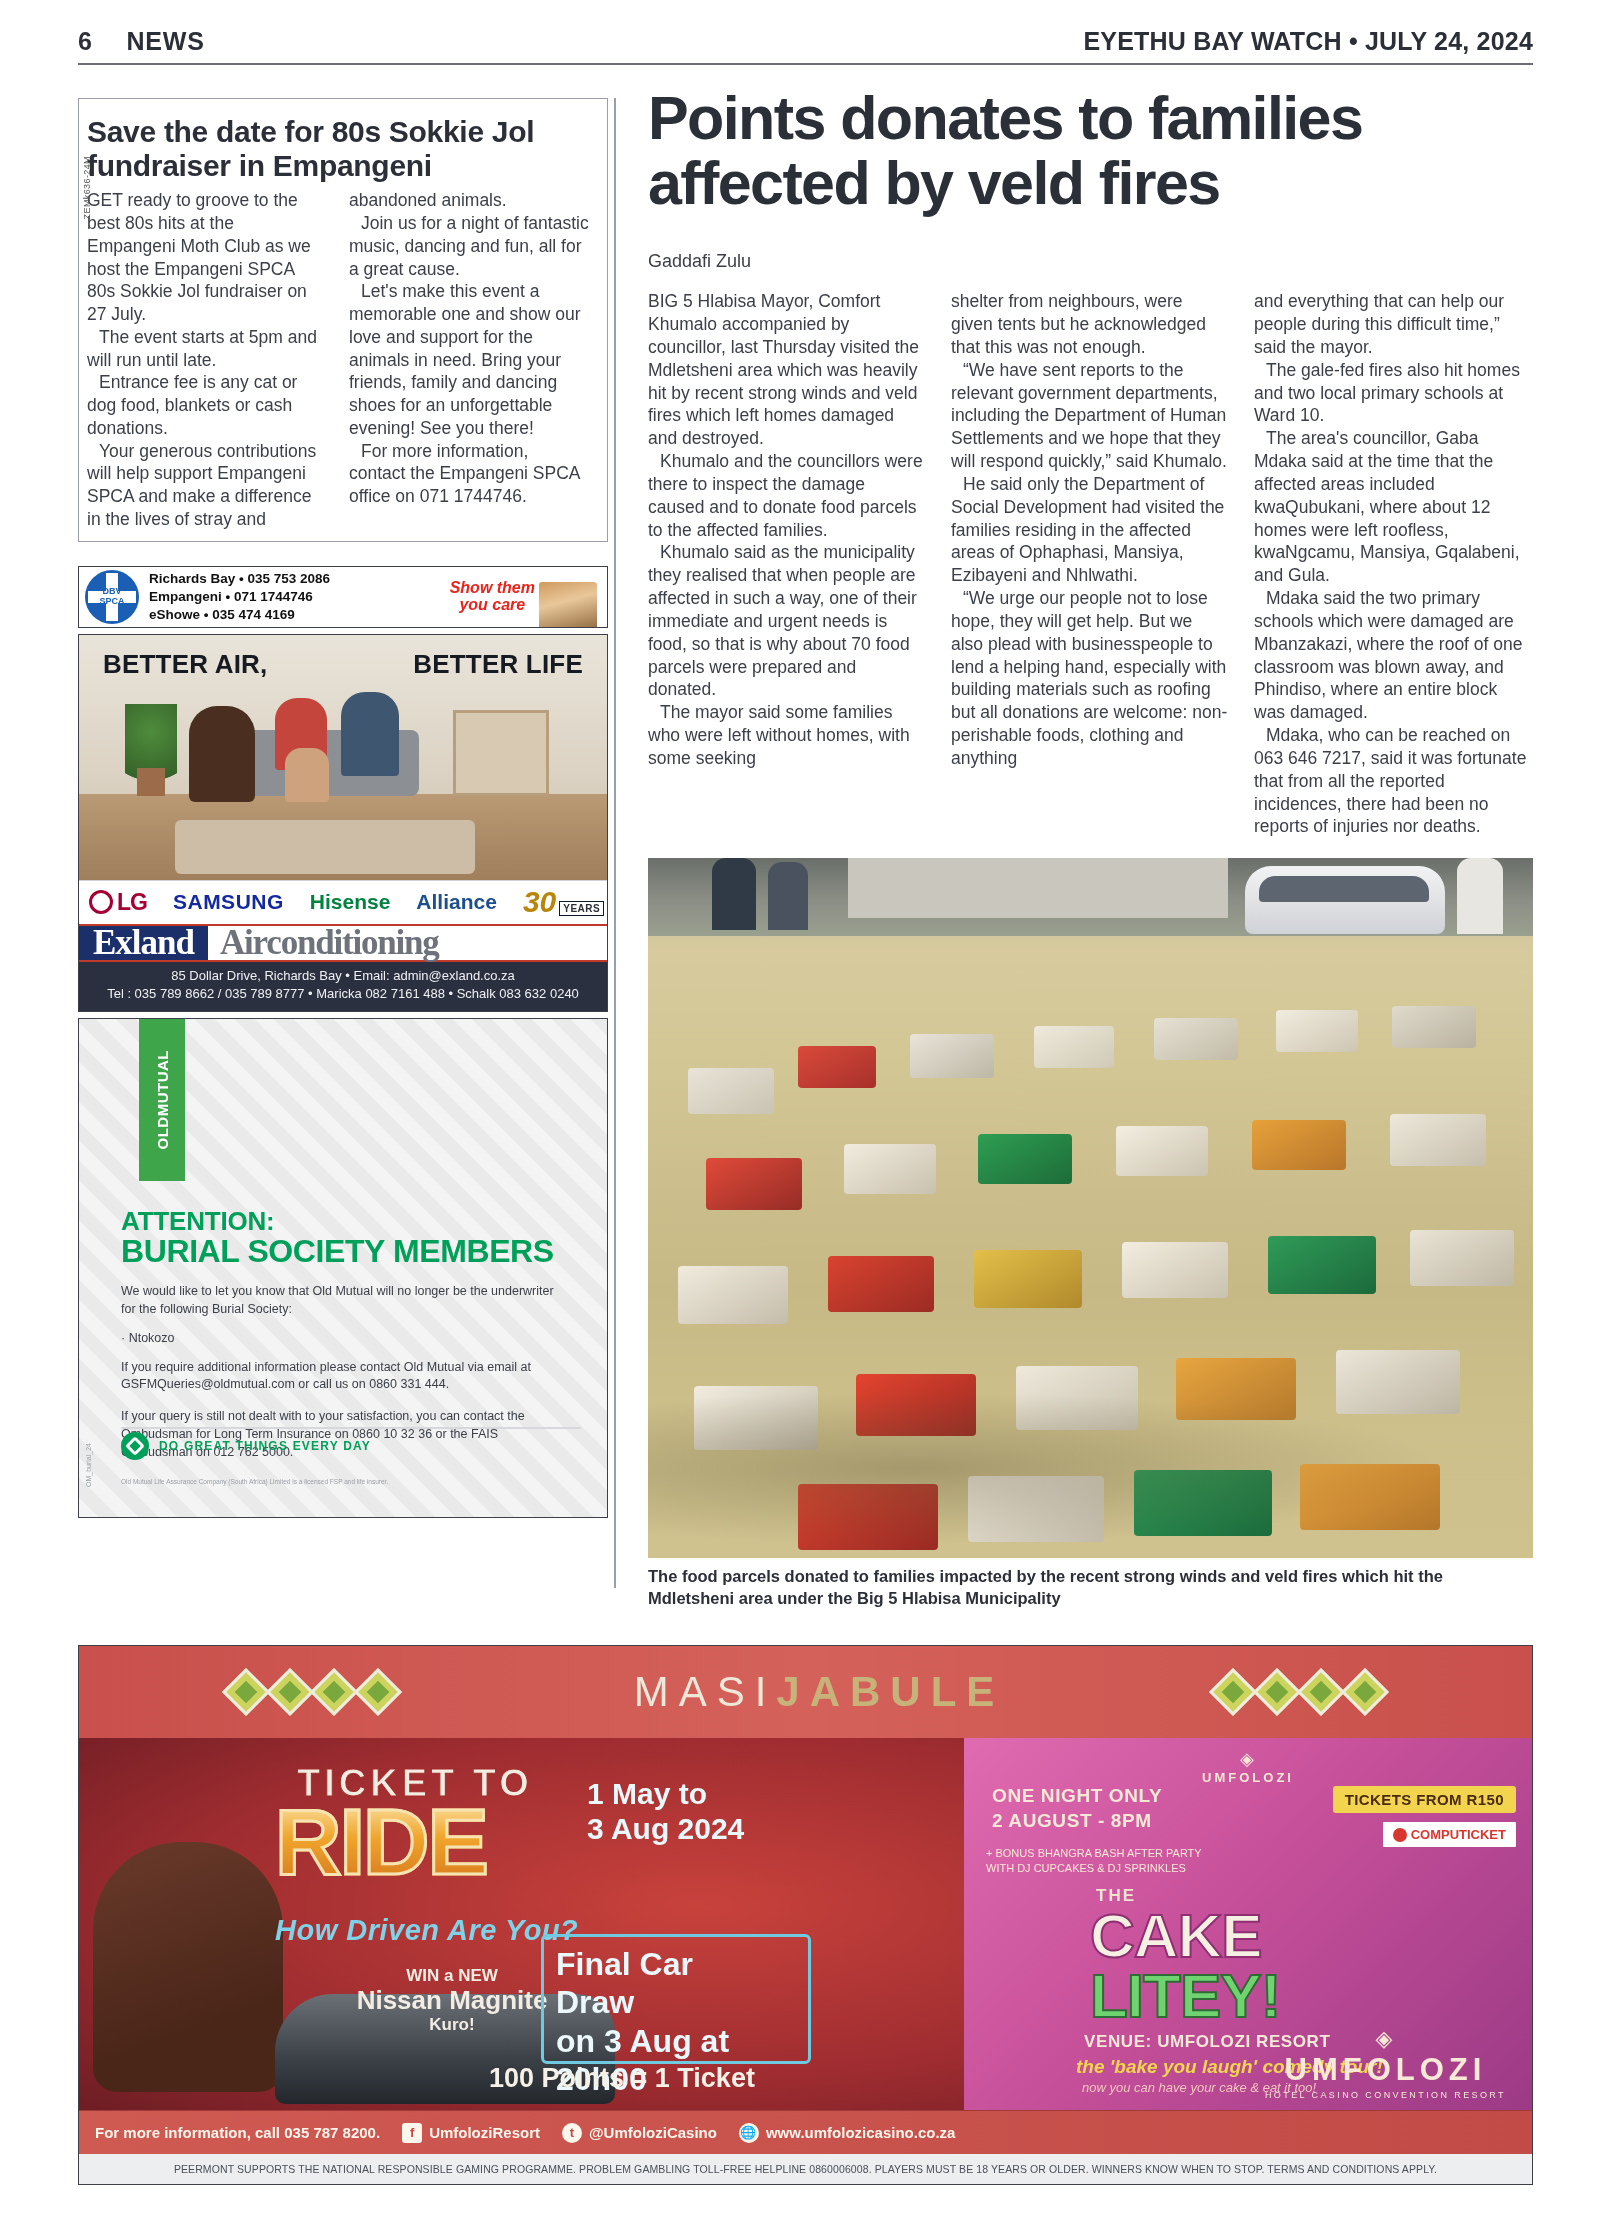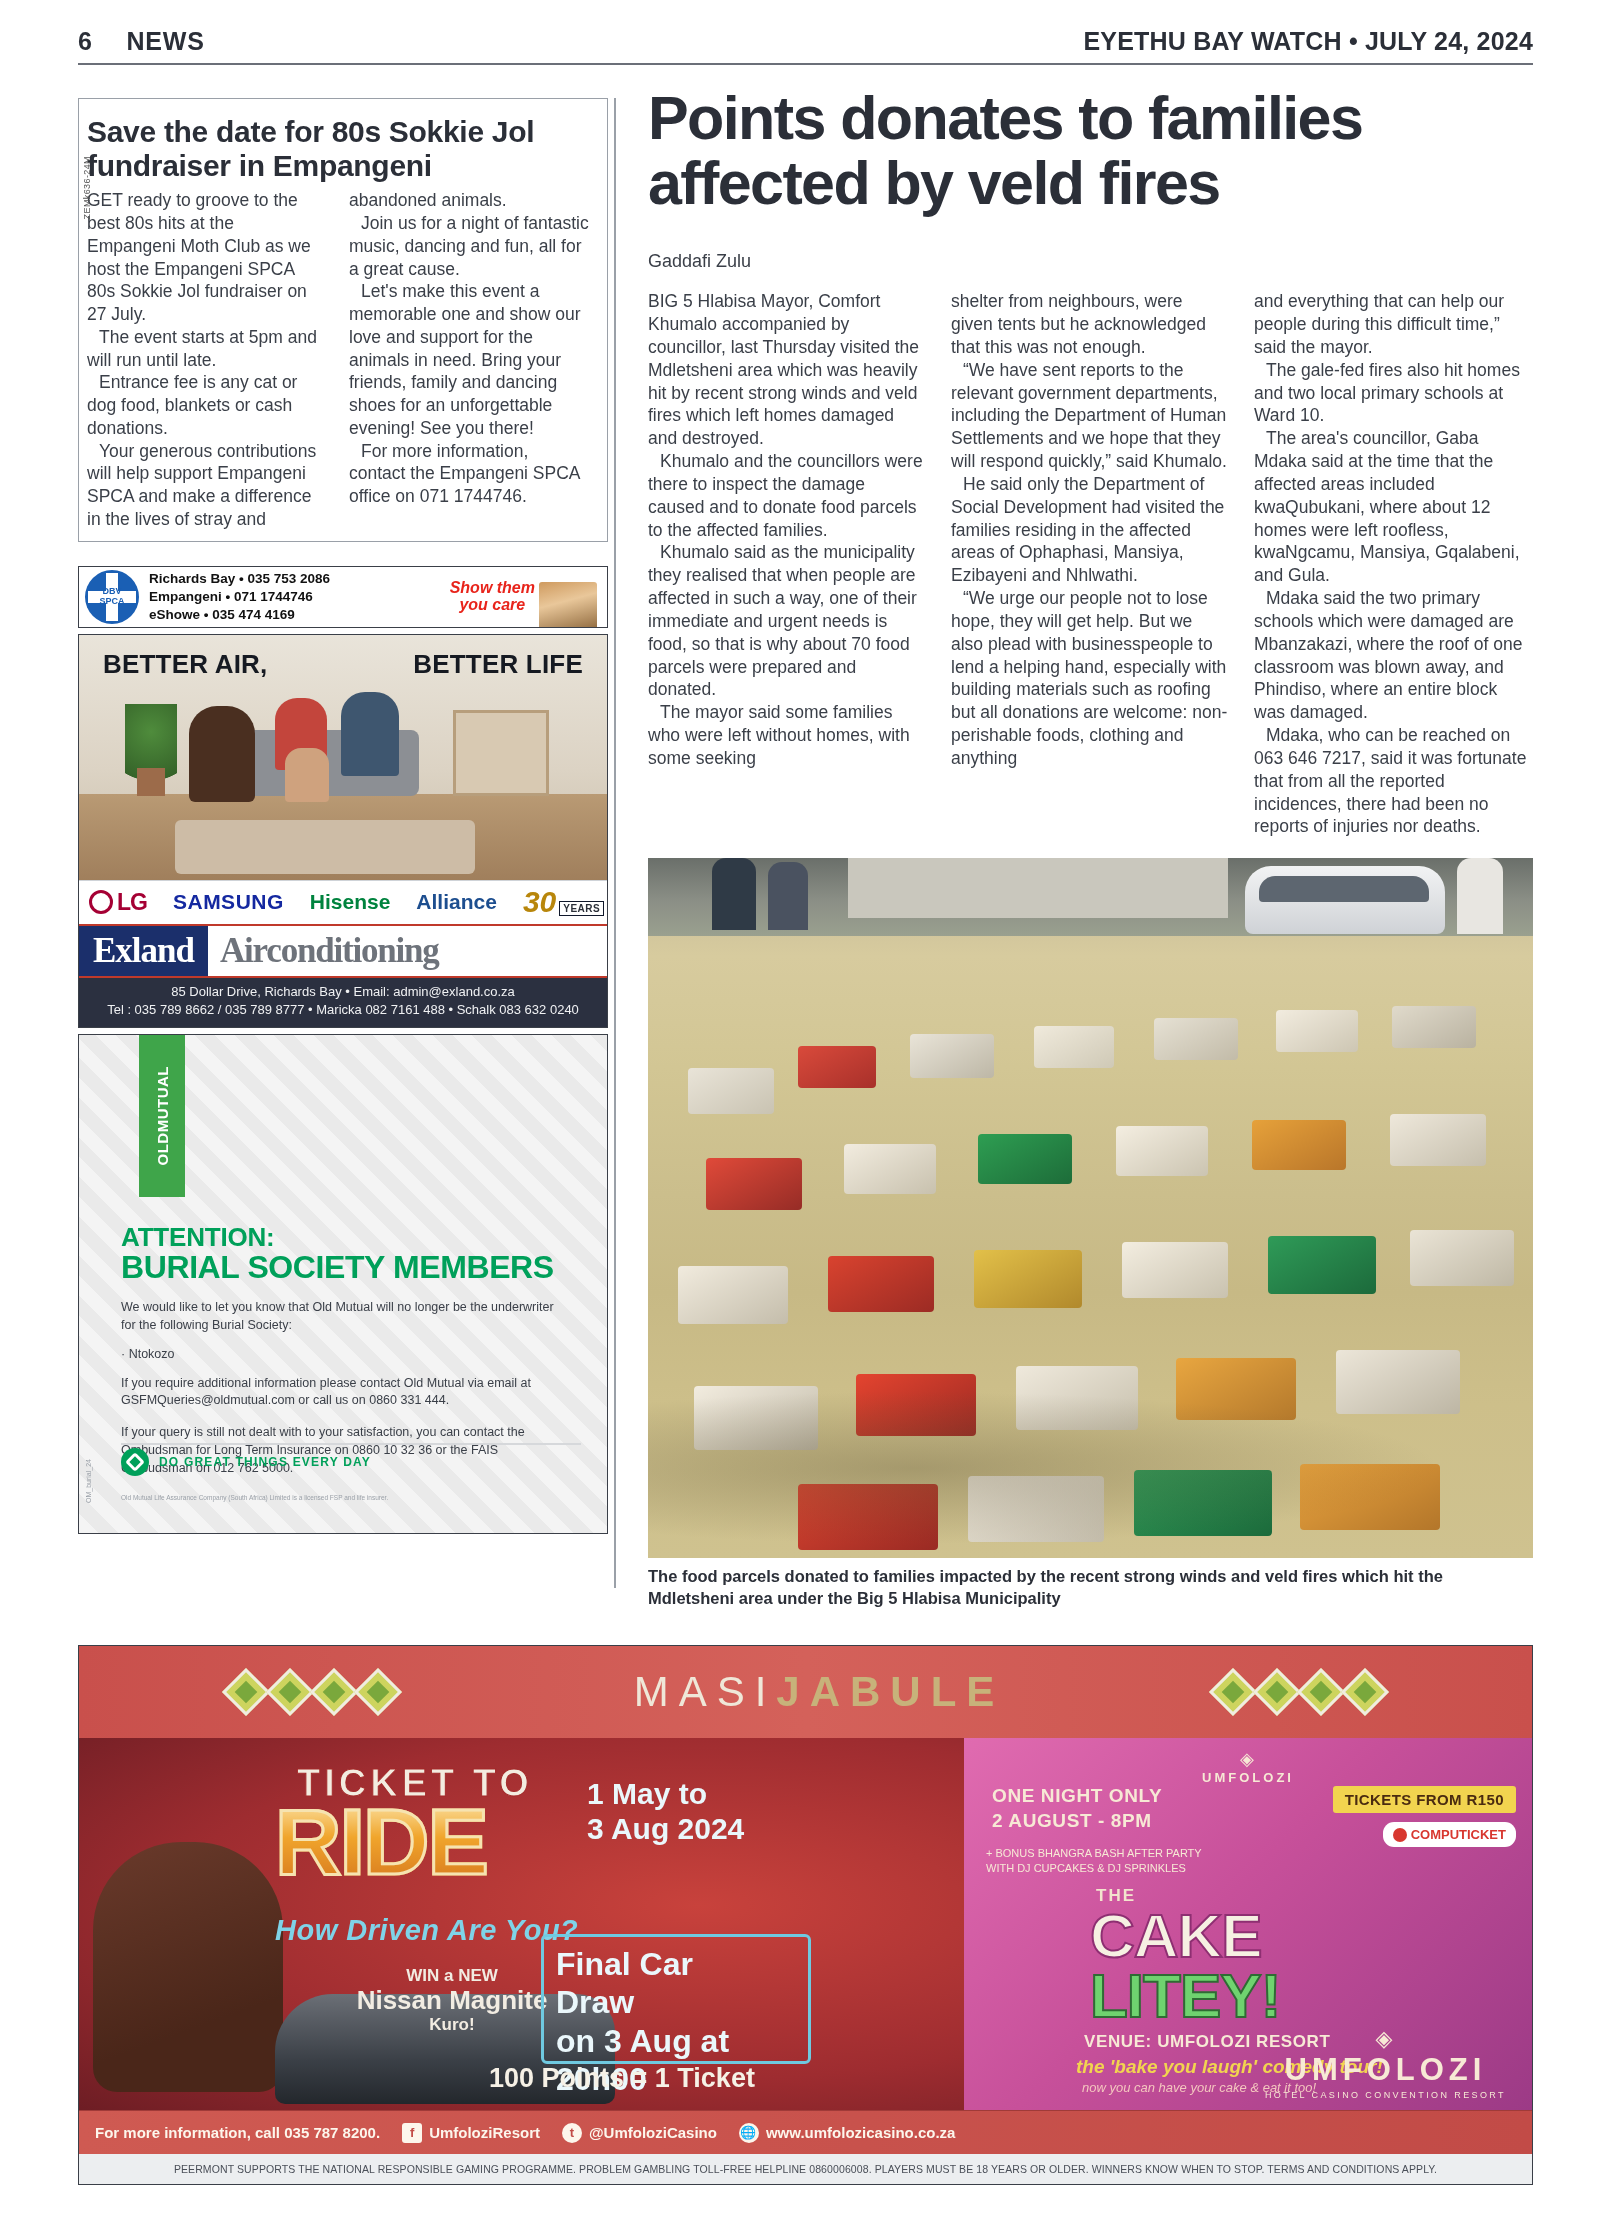--- a/index.html
+++ b/index.html
@@ -109,21 +109,21 @@
     background: #fff; border-top: 1px solid #cfd3d8;
   }
   .brand-lg { color:#a50034; font-weight: bold; font-size: 23px; letter-spacing: -1px; display:flex; align-items:center; gap:4px;}
   .brand-lg .ring { width: 24px; height: 24px; border: 3px solid #a50034; border-radius: 50%; }
   .brand-samsung { color:#1428a0; font-weight: bold; font-size: 21px; letter-spacing: .5px;}
   .brand-hisense { color:#00833e; font-weight: bold; font-size: 21px; }
   .brand-alliance { color:#1d4e8f; font-weight: bold; font-size: 21px; }
   .brand-30 { margin-left:auto; display:flex; align-items:baseline; gap:3px; }
   .brand-30 .n30 { color:#b8860b; font-size: 30px; font-weight: bold; font-style: italic; }
   .brand-30 .yrs { font-size: 10px; font-weight: bold; color:#2b2f38; letter-spacing: .5px; border:1px solid #0f172a; padding: 1px 3px;}
-  .ex-logo-row { display:flex; align-items:stretch; height: 52px; border-top: 2px solid #c0392b; }
+  .ex-logo-row { display:flex; align-items:stretch; height: 36px; border-top: 2px solid #c0392b; }
   .ex-logo-blue {
     background:#1b2f6b; color:#fff; font-size: 35px; font-weight: bold; font-family: "Liberation Serif", serif;
     padding: 0 14px; display:flex; align-items:center; letter-spacing: -1px;
   }
   .ex-logo-grey {
     flex: 1; background:#fff; color:#6e737b; font-size: 35px; font-weight: bold; font-family: "Liberation Serif", serif;
     padding: 0 12px; display:flex; align-items:center; letter-spacing: -1.2px;
   }
   .ex-footer {
     background:#2b3040; color:#f0f1f3; text-align:center; padding: 5px 6px 7px 6px;
@@ -294,21 +294,21 @@
   }
   .venue { position:absolute; left: 120px; top: 294px; color:#f7e9d5; font-size: 17px; font-weight: bold; letter-spacing: .6px;}
   .bake { position:absolute; left: 112px; top: 318px; color:#f2d44f; font-size: 19px; font-weight: bold; font-style: italic;}
   .nowcake { position:absolute; left: 118px; top: 342px; color:#f4c7bf; font-size: 13px; font-style: italic;}
   .tickets-from {
     position:absolute; right: 16px; top: 48px; background:#f2d44f; color:#4a2b10;
     font-size: 15px; font-weight: bold; padding: 5px 12px; border-radius: 3px; letter-spacing: .4px;
   }
   .computicket {
     position:absolute; right: 16px; top: 84px; background:#fff; color:#d8372f;
-    font-size: 13px; font-weight: bold; padding: 5px 10px; border-radius: 11px; display:flex; align-items:center; gap:4px;
+    font-size: 13px; font-weight: bold; padding: 5px 10px; border-radius: 1px; display:flex; align-items:center; gap:4px;
   }
   .computicket .cdot { width: 14px; height: 14px; border-radius:50%; background:#d8372f;}
   .umf-block {
     position:absolute; right: 26px; bottom: 10px; text-align:center; color:#f7e9d5;
   }
   .umf-block .crest { font-size: 22px; letter-spacing: 3px;}
   .umf-block .name { font-size: 31px; font-weight: bold; letter-spacing: 5px; }
   .umf-block .sub { font-size: 9px; letter-spacing: 2.4px; margin-top: 2px;}
   .ba-contact {
     height: 44px; background: linear-gradient(90deg,#cf5a52,#c24b47);

